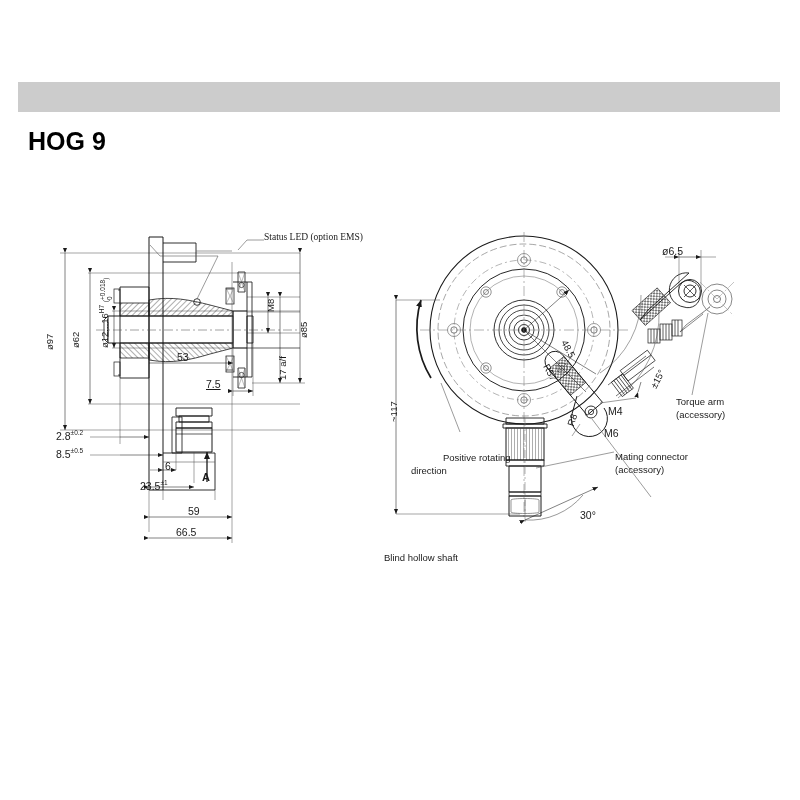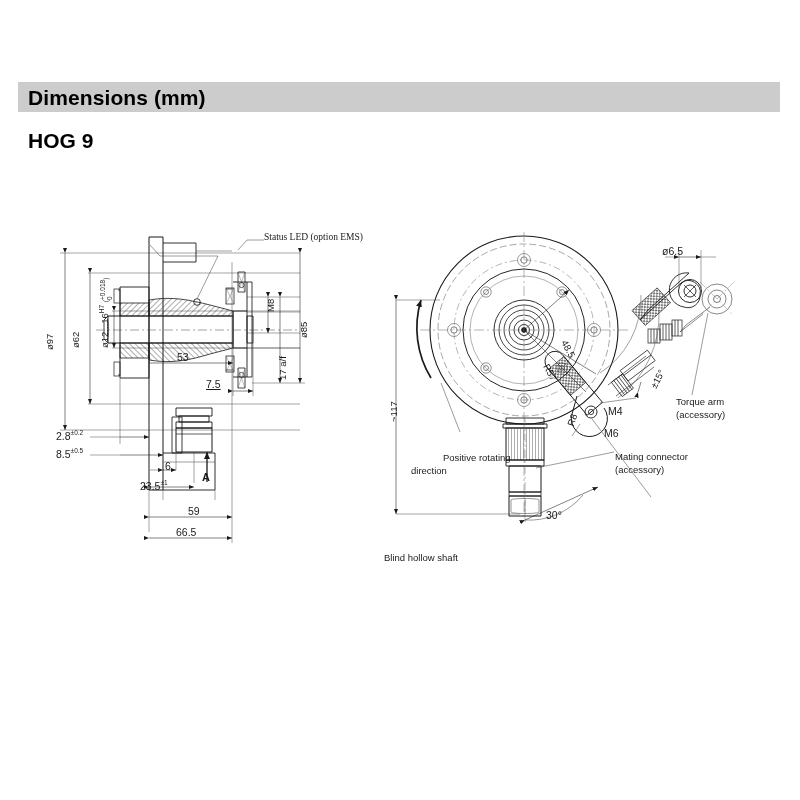--- a/index.html
+++ b/index.html
@@ -6,21 +6,21 @@
   body{width:800px;height:800px;position:relative;
        font-family:"Liberation Sans","DejaVu Sans",sans-serif;color:#111;
        overflow:hidden;}
   .page{position:absolute;inset:0;background:#ffffff;}
 
   
   .hdr-bar{position:absolute;left:18px;top:82px;width:762px;height:30px;
            background:#cccccc;}
   .hdr-title{position:absolute;left:28px;top:84px;font-size:21px;font-weight:bold;
              letter-spacing:.1px;line-height:28px;color:#000;}
-  .sub-title{position:absolute;left:28px;top:128px;font-size:21px;font-weight:bold;
+  .sub-title{position:absolute;left:28px;top:128px;font-size:25px;font-weight:bold;
              color:#000;line-height:26px;}
 
   
   .draw{position:absolute;left:0;top:0;width:800px;height:800px;
         pointer-events:none;}
 
   
   .lb{position:absolute;font-size:9.5px;color:#1a1a1a;white-space:nowrap;
       line-height:11px;font-family:"Liberation Sans","DejaVu Sans",sans-serif;}
   .lb.big{font-size:10.5px;}
@@ -32,21 +32,20 @@
   .tol span{display:block;}
   .frac{display:inline-block;vertical-align:middle;font-size:6.8px;
         line-height:7.2px;text-align:center;}
 </style>
 </head>
 <body>
 
 <div class="page">
 
   <div class="hdr-bar"></div>
-  <div class="hdr-title">Dimensions  (mm)</div>
   <div class="sub-title">HOG 9</div>
 
   <svg class="draw" viewBox="0 0 800 800" xmlns="http://www.w3.org/2000/svg">
     <defs>
       <marker id="ah" markerWidth="8" markerHeight="8" refX="7" refY="3" orient="auto" markerUnits="userSpaceOnUse">
         <path d="M0,0 L7,3 L0,6 z" fill="#1a1a1a"></path>
       </marker>
       <marker id="ahs" markerWidth="6" markerHeight="6" refX="5.5" refY="2.2" orient="auto" markerUnits="userSpaceOnUse">
         <path d="M0,0 L5.5,2.2 L0,4.4 z" fill="#1a1a1a"></path>
       </marker>
@@ -395,21 +394,21 @@
   <div class="lb" style="left:551px;top:362px;transform:rotate(62deg);transform-origin:0 0;">R57</div>
 
   <div class="lb" style="left:565px;top:424px;transform:rotate(-72deg);transform-origin:0 0;">R8</div>
 
   <div class="lb big" style="left:608px;top:406px;">M4</div>
 
   <div class="lb big" style="left:584px;top:428px;margin-left:20px;">M6</div>
 
   <div class="lb rot90" style="left:388px;top:422px;">~117</div>
 
-  <div class="lb big" style="left:546px;top:510px;text-align:right;">30°</div>
+  <div class="lb big" style="left:580px;top:510px;text-align:right;">30°</div>
 
   <div class="lb" style="left:648px;top:385px;transform:rotate(-62deg);transform-origin:0 0;">±15°</div>
 
   <div class="lb" style="left:676px;top:396px;">Torque arm</div>
   <div class="lb" style="left:676px;top:409px;">(accessory)</div>
 
   <div class="lb" style="left:615px;top:451px;">Mating connector</div>
   <div class="lb" style="left:615px;top:464px;">(accessory)</div>
 
   <div class="lb" style="left:411px;top:452px;padding-left:32px;">Positive rotating</div>

